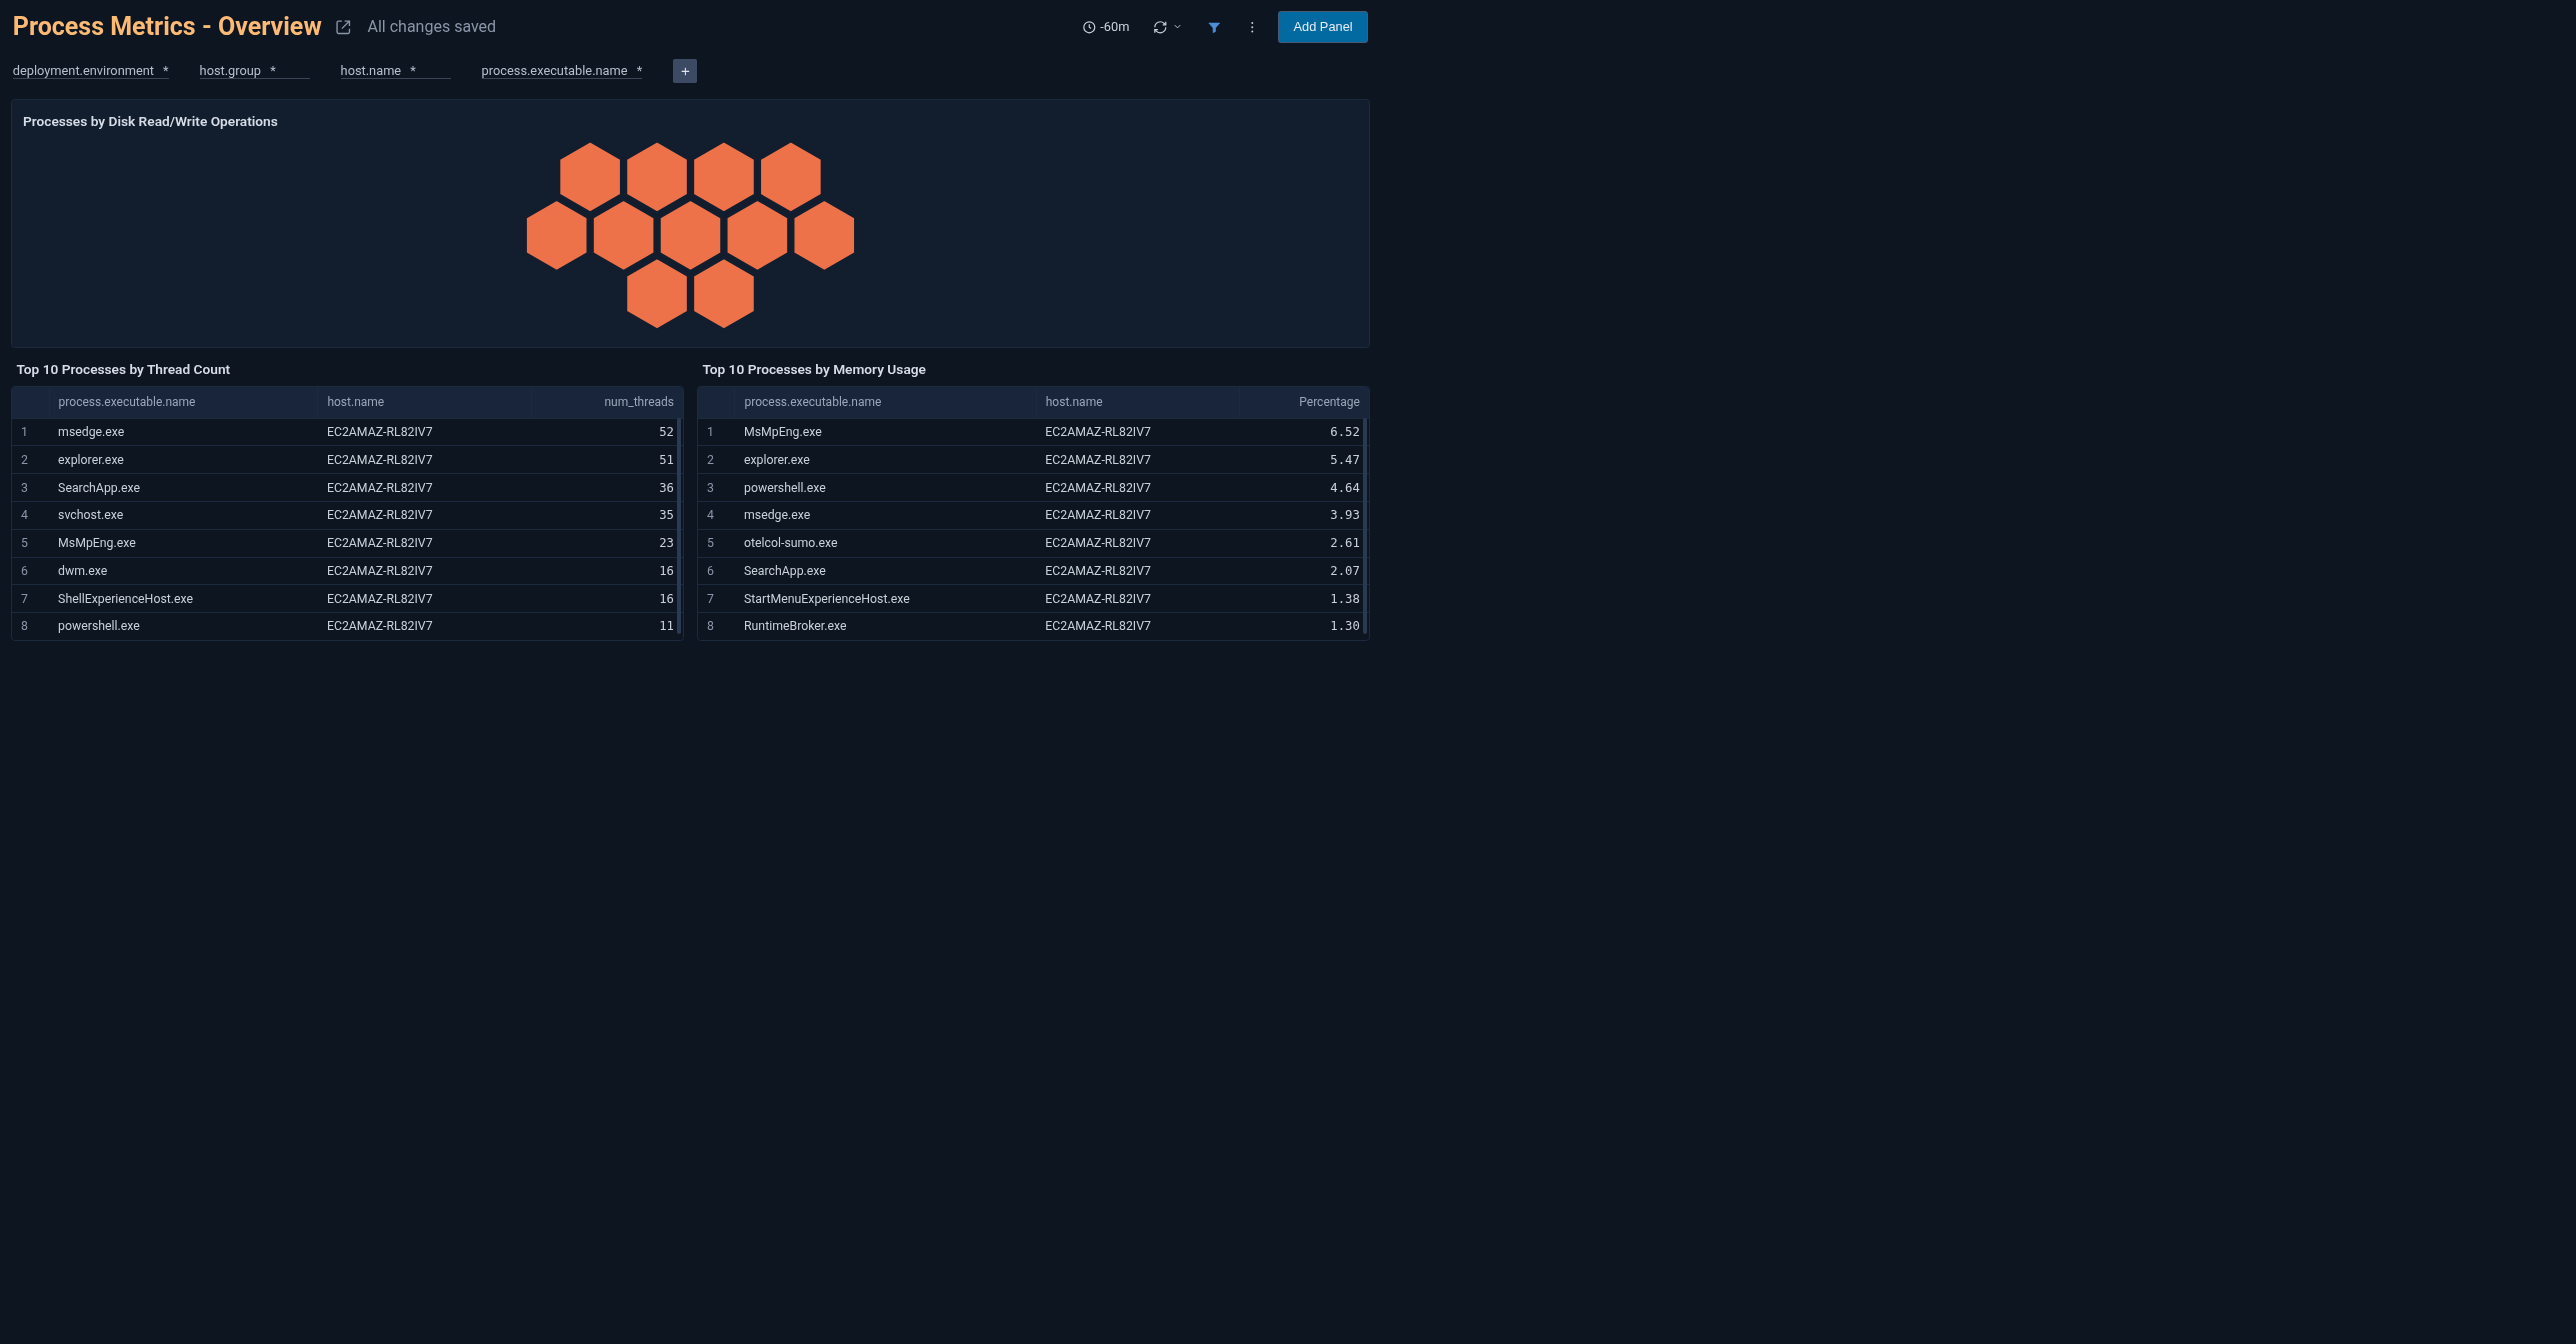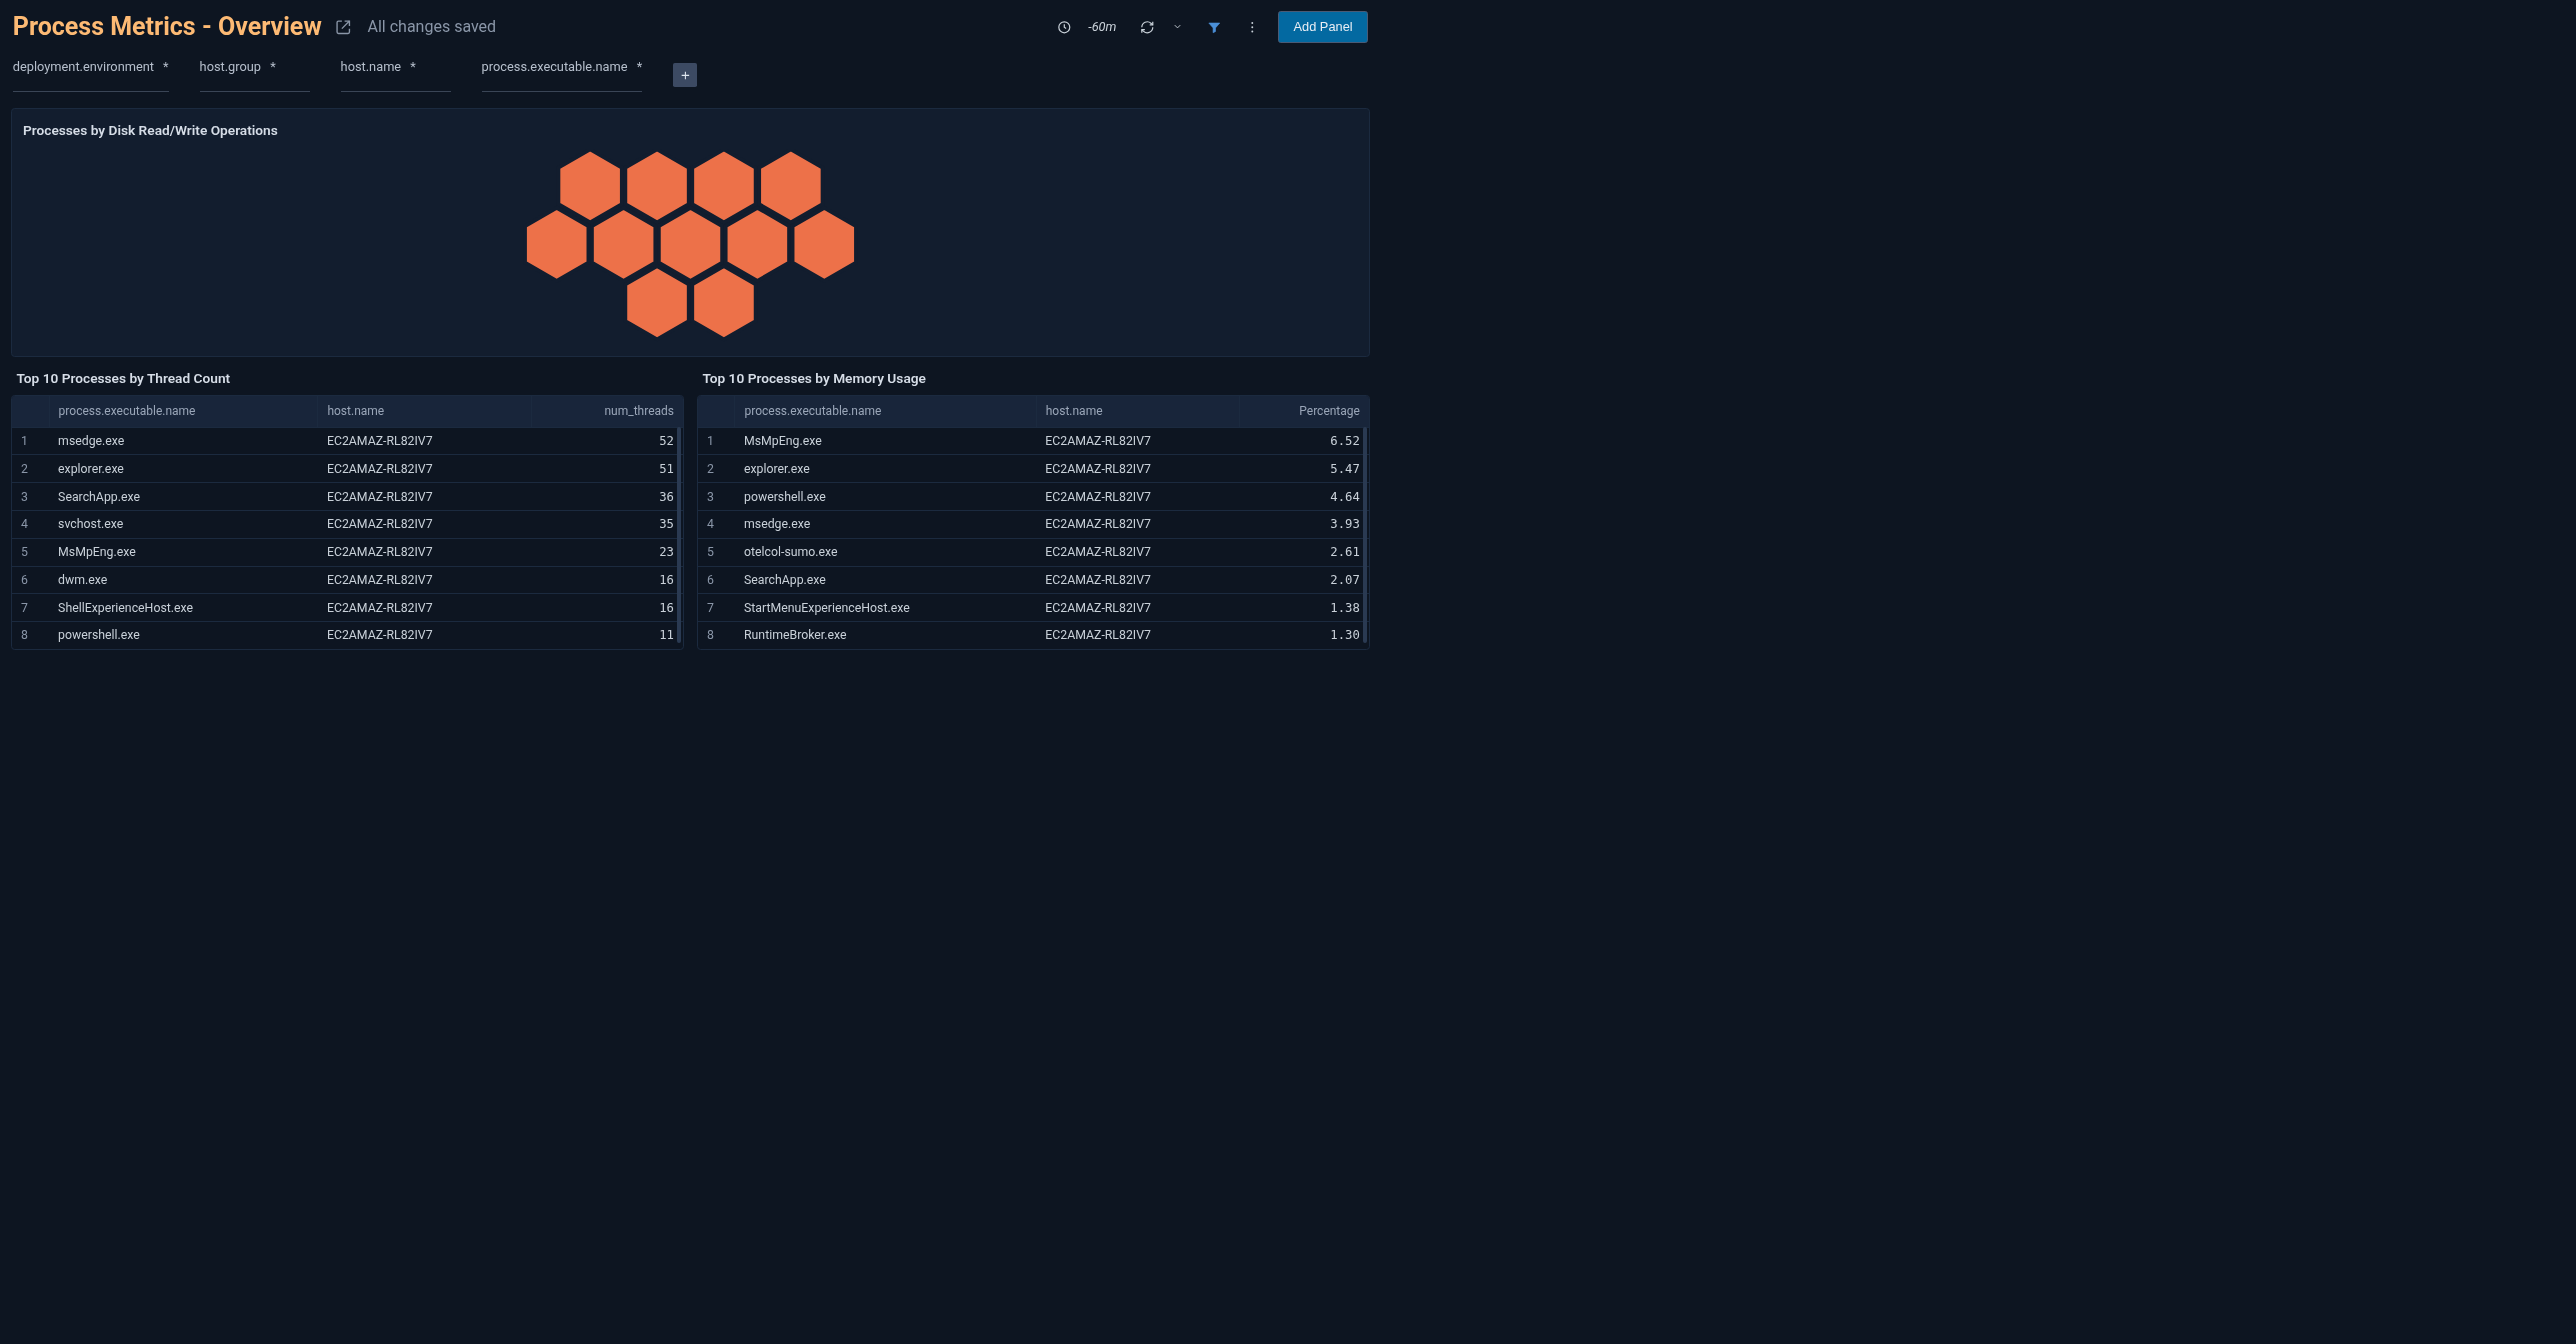--- a/index.html
+++ b/index.html
@@ -19,43 +19,43 @@
   }
   .page-title {
     font-size: 25px;
     font-weight: 700;
     color: #fdba74;
   }
   .share-icon { color: #8a96a8; display:flex; align-items:center; }
   .save-status { color: #8a96a8; font-size: 16px; margin-left: 3.7px; }
   .spacer { flex: 1; }
   .toolbar-btn {
-    display: flex; align-items: center; gap: 17px;
-    color: #c9d1d9; cursor: pointer; padding: 3.7px 5.5px; font-style: italic;
+    display: flex; align-items: center; gap: 4px;
+    color: #c9d1d9; cursor: pointer; padding: 3.7px 5.5px;
   }
   .toolbar-btn svg { display:block; }
   .add-panel-btn {
     background: #0369a1;
     border: 0.9px solid #4a5a75;
     color: #e8edf4;
     padding: 7.3px 14.6px;
     border-radius: 2.7px;
     font-size: 12.8px;
     cursor: pointer;
   }
   .filters-bar {
     display: flex;
     align-items: center;
     gap: 31px;
     padding: 9.1px 12.8px 16.5px 12.8px;
   }
   .filter {
     display: flex; align-items: center; gap: 9.1px;
     border-bottom: 0.9px solid #3a4556;
-    padding-bottom: 17px;
+    padding-bottom: 0;
     min-width: 110px;
   }
   .filter-label { color: #b6bfcc; font-size: 12.8px; }
   .filter-value { color: #b6bfcc; font-size: 12.8px; }
   .add-filter-btn {
     width: 24px; height: 24px;
     background: #3c4a63;
     color: #dfe6ef;
     display: flex; align-items: center; justify-content: center;
     font-size: 16.5px; cursor: pointer;

